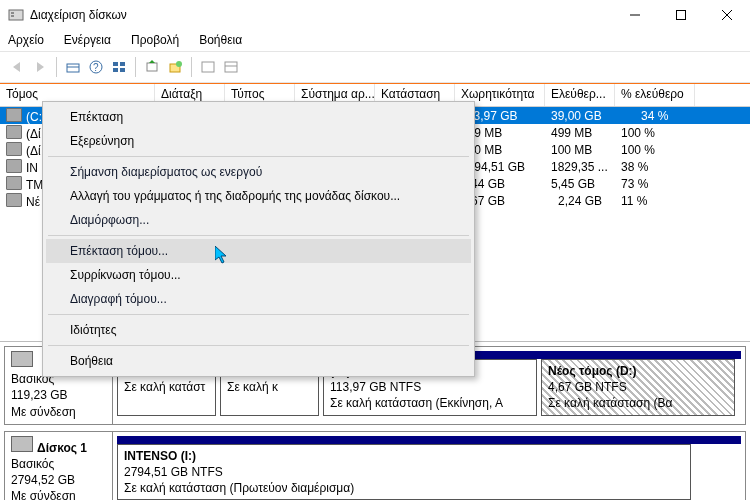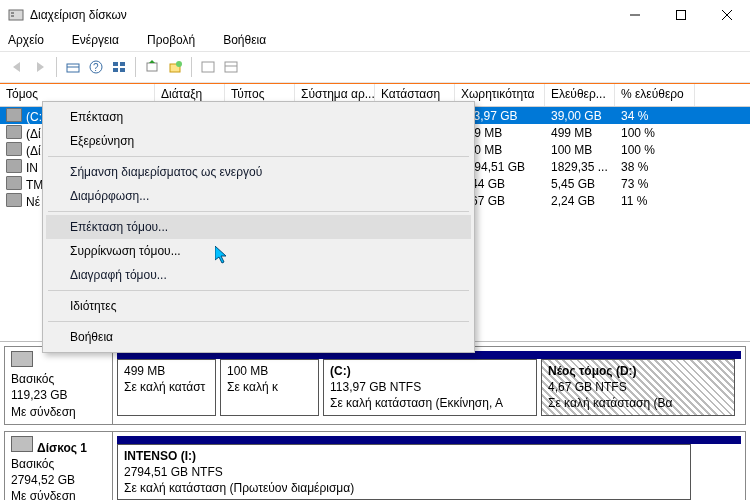--- a/index.html
+++ b/index.html
@@ -1,21 +1,21 @@
 <!DOCTYPE html>
 <html><head>
 <meta charset="utf-8">
 <style>
   html,body{margin:0;padding:0;font-family:"Segoe UI",Tahoma,sans-serif;font-size:12px;color:#000;background:#fff;width:750px;height:500px;overflow:hidden}
   .titlebar{display:flex;align-items:center;height:30px;padding:0 0 0 8px;border-bottom:1px solid #fff}
   .titlebar .ticon{width:16px;height:16px;margin-right:6px}
   .titlebar .ttxt{flex:1;font-size:12px}
   .winbtns{display:flex;height:100%}
   .winbtn{width:46px;display:flex;align-items:center;justify-content:center;font-size:13px;font-family:Arial}
-  .menubar{display:flex;gap:28px;padding:2px 8px 4px 8px;font-size:12px}
+  .menubar{display:flex;gap:20px;padding:2px 8px 4px 8px;font-size:12px}
   .menubar span{cursor:default}
   .toolbar{display:flex;align-items:center;gap:1px;padding:2px 6px;border-top:1px solid #e5e5e5;border-bottom:1px solid #e5e5e5;height:26px}
   .tb{width:22px;height:22px;display:flex;align-items:center;justify-content:center}
   .tsep{width:1px;height:20px;background:#ccc;margin:0 4px}
   .headerrow{display:flex;border-top:1px solid #f97316;border-bottom:1px solid #d0d0d0;background:#fff;height:22px}
   .hcell{border-right:1px solid #e5e5e5;padding:3px 6px;font-size:12px;overflow:hidden;white-space:nowrap;box-sizing:border-box}
   .tbody{position:relative}
   .row{display:flex;height:17px;align-items:center}
   .row.selected{background:#0078d7;color:#fff}
   .cell{padding:0 6px;overflow:hidden;white-space:nowrap;box-sizing:border-box;font-size:12px}
@@ -148,21 +148,21 @@
 
 <div class="tbody" id="rows" style="height: 230px;">
     <div class="row selected">
       <div class="cell" style="width: 155px;"><span class="volicon"></span>(C:)</div>
       <div class="cell" style="width: 70px;"></div>
       <div class="cell" style="width: 70px;"></div>
       <div class="cell" style="width: 80px;"></div>
       <div class="cell" style="width: 80px;"></div>
       <div class="cell" style="width: 90px;">113,97 GB</div>
       <div class="cell" style="width: 70px;">39,00 GB</div>
-      <div class="cell" style="width: 80px;">34 %</div>
+      <div class="cell" style="width: 80px; margin-left: 20px;">34 %</div>
     </div>
     <div class="row">
       <div class="cell" style="width: 155px;"><span class="volicon"></span>(Δί</div>
       <div class="cell" style="width: 70px;"></div>
       <div class="cell" style="width: 70px;"></div>
       <div class="cell" style="width: 80px;"></div>
       <div class="cell" style="width: 80px;"></div>
       <div class="cell" style="width: 90px;">499 MB</div>
       <div class="cell" style="width: 70px;">499 MB</div>
       <div class="cell" style="width: 80px;">100 %</div>
@@ -197,21 +197,21 @@
       <div class="cell" style="width: 70px;">5,45 GB</div>
       <div class="cell" style="width: 80px;">73 %</div>
     </div>
     <div class="row">
       <div class="cell" style="width: 155px;"><span class="volicon"></span>Νέ</div>
       <div class="cell" style="width: 70px;"></div>
       <div class="cell" style="width: 70px;"></div>
       <div class="cell" style="width: 80px;"></div>
       <div class="cell" style="width: 80px;"></div>
       <div class="cell" style="width: 90px;">4,67 GB</div>
-      <div class="cell" style="width: 70px;">2,24 GB</div>
+      <div class="cell" style="width: 70px; text-align: center;">2,24 GB</div>
       <div class="cell" style="width: 80px;">11 %</div>
     </div>
   </div>
 
 <div class="bottompane" id="diskpane">
     <div class="diskrow">
       <div class="diskhdr"><span class="dicon"></span><br>Βασικός<br>119,23 GB<br>Με σύνδεση</div>
       <div class="partwrap">
         <div class="diskbar"></div>
         <div class="partsect">
@@ -231,20 +231,21 @@
         </div>
       </div>
     </div>
   </div>
 
 <div class="ctx" id="ctx">
     <div class="ctx-item">Επέκταση</div>
     <div class="ctx-item">Εξερεύνηση</div>
     <div class="ctx-sep"></div>
     <div class="ctx-item disabled">Σήμανση διαμερίσματος ως ενεργού</div>
+    <div class="ctx-item">Αλλαγή  του γράμματος ή της διαδρομής της μονάδας δίσκου...</div>
     <div class="ctx-item disabled">Διαμόρφωση...</div>
     <div class="ctx-sep"></div>
     <div class="ctx-item disabled hover">Επέκταση τόμου...</div>
     <div class="ctx-item">Συρρίκνωση τόμου...</div>
     <div class="ctx-item disabled">Διαγραφή τόμου...</div>
     <div class="ctx-sep"></div>
     <div class="ctx-item">Ιδιότητες</div>
     <div class="ctx-sep"></div>
     <div class="ctx-item">Βοήθεια</div>
   </div>

